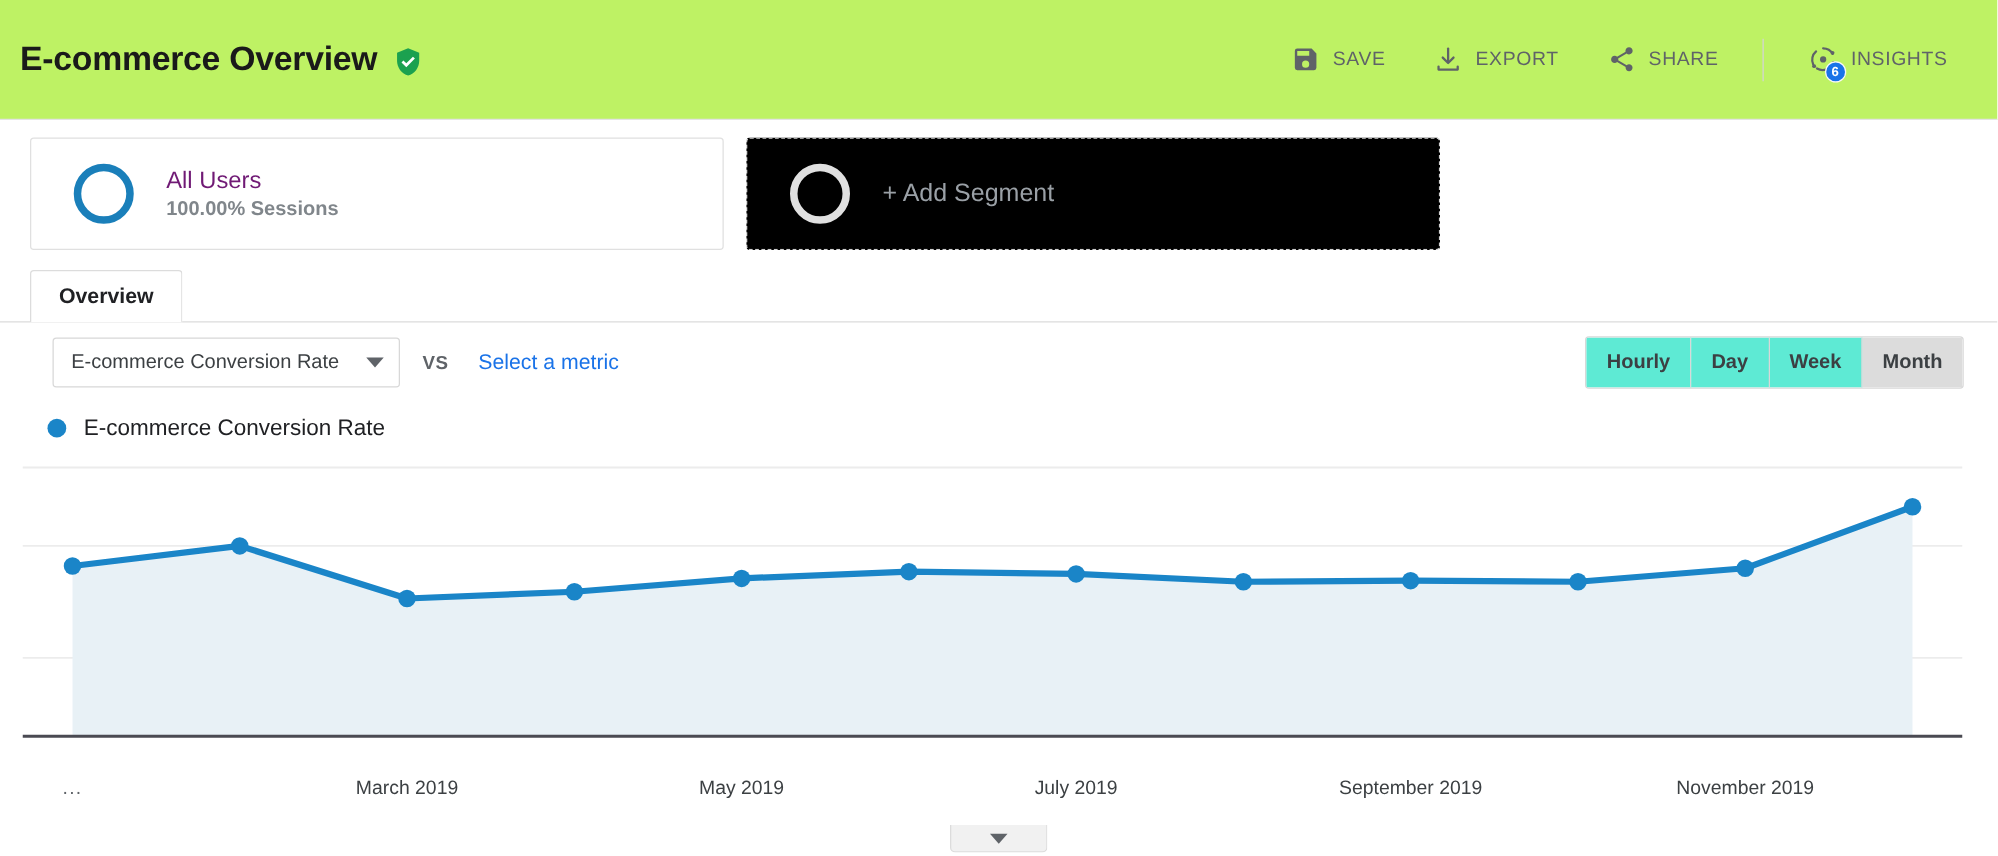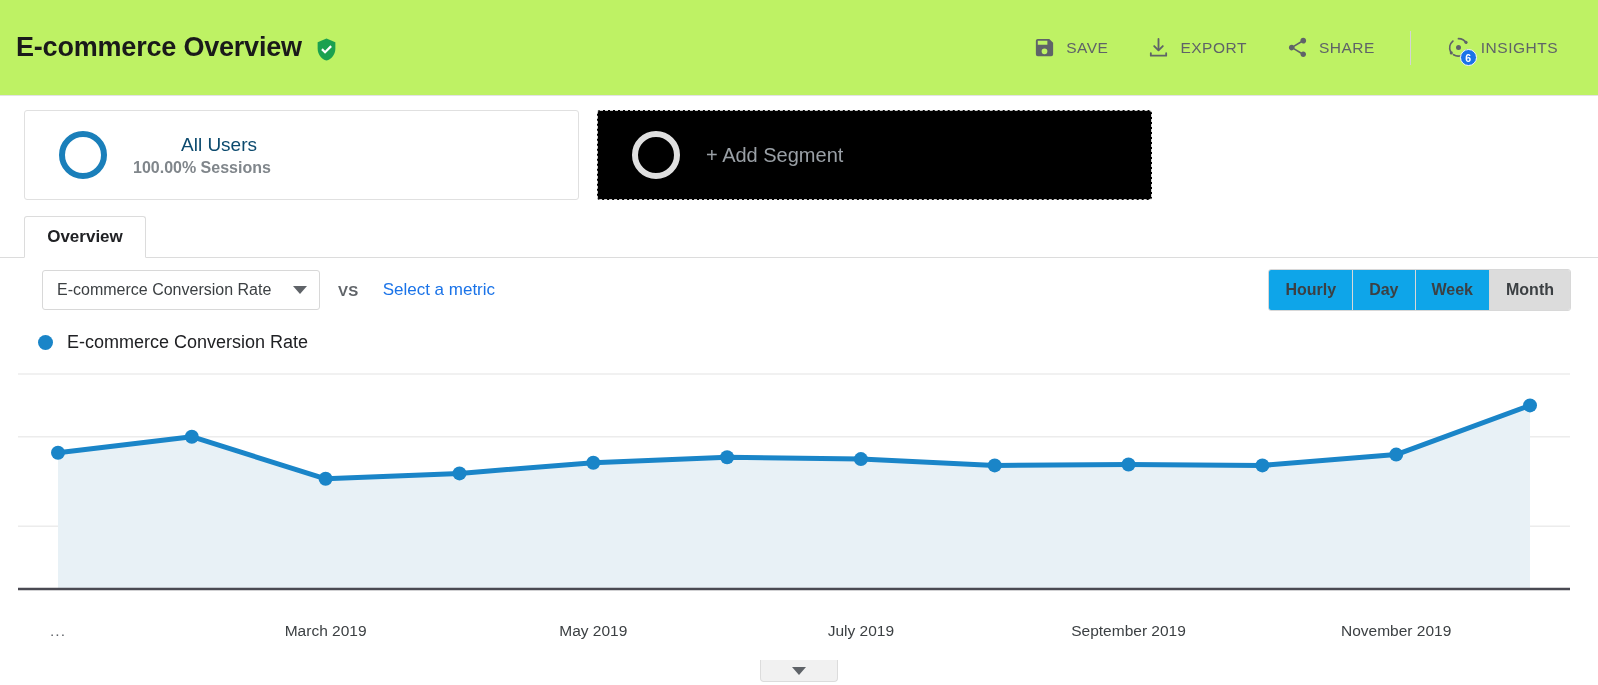--- a/index.html
+++ b/index.html
@@ -92,21 +92,21 @@
     padding-left: 34px;
     cursor: pointer;
   }
   .seg-ring {
     width: 48px; height: 48px;
     border-radius: 50%;
     border: 6px solid #1a7fba;
     flex: 0 0 auto;
   }
   .seg-text { margin-left: 26px; }
-  .seg-name { font-size: 19px; color: #0c4a6e; line-height: 1.25; margin-left: 48px; }
+  .seg-name { font-size: 19px; color: #701a75; line-height: 1.25; }
   .seg-sub { font-size: 16px; color: #80868b; margin-top: 2px; font-weight: bold; }
 
   .add-segment-card {
     margin-left: 18px;
     width: 555px;
     height: 90px;
     border: 1px dashed #cfcfcf;
     border-radius: 3px;
     background: #000000;
     display: flex;
@@ -232,21 +232,21 @@
   }
   .gran-btn {
     padding: 0 16px;
     height: 40px;
     display: flex;
     align-items: center;
     font-size: 16px;
     font-weight: bold;
     color: #3c4043;
     border-right: 1px solid #d8d8d8;
-    background: #0ea5e9;
+    background: #5eead4;
     cursor: pointer;
   }
   .gran-btn:last-child { border-right: none; }
   .gran-btn.active { background: #dcdcdc; }
 
   
   .legend {
     display: flex;
     align-items: center;
     gap: 14px;

